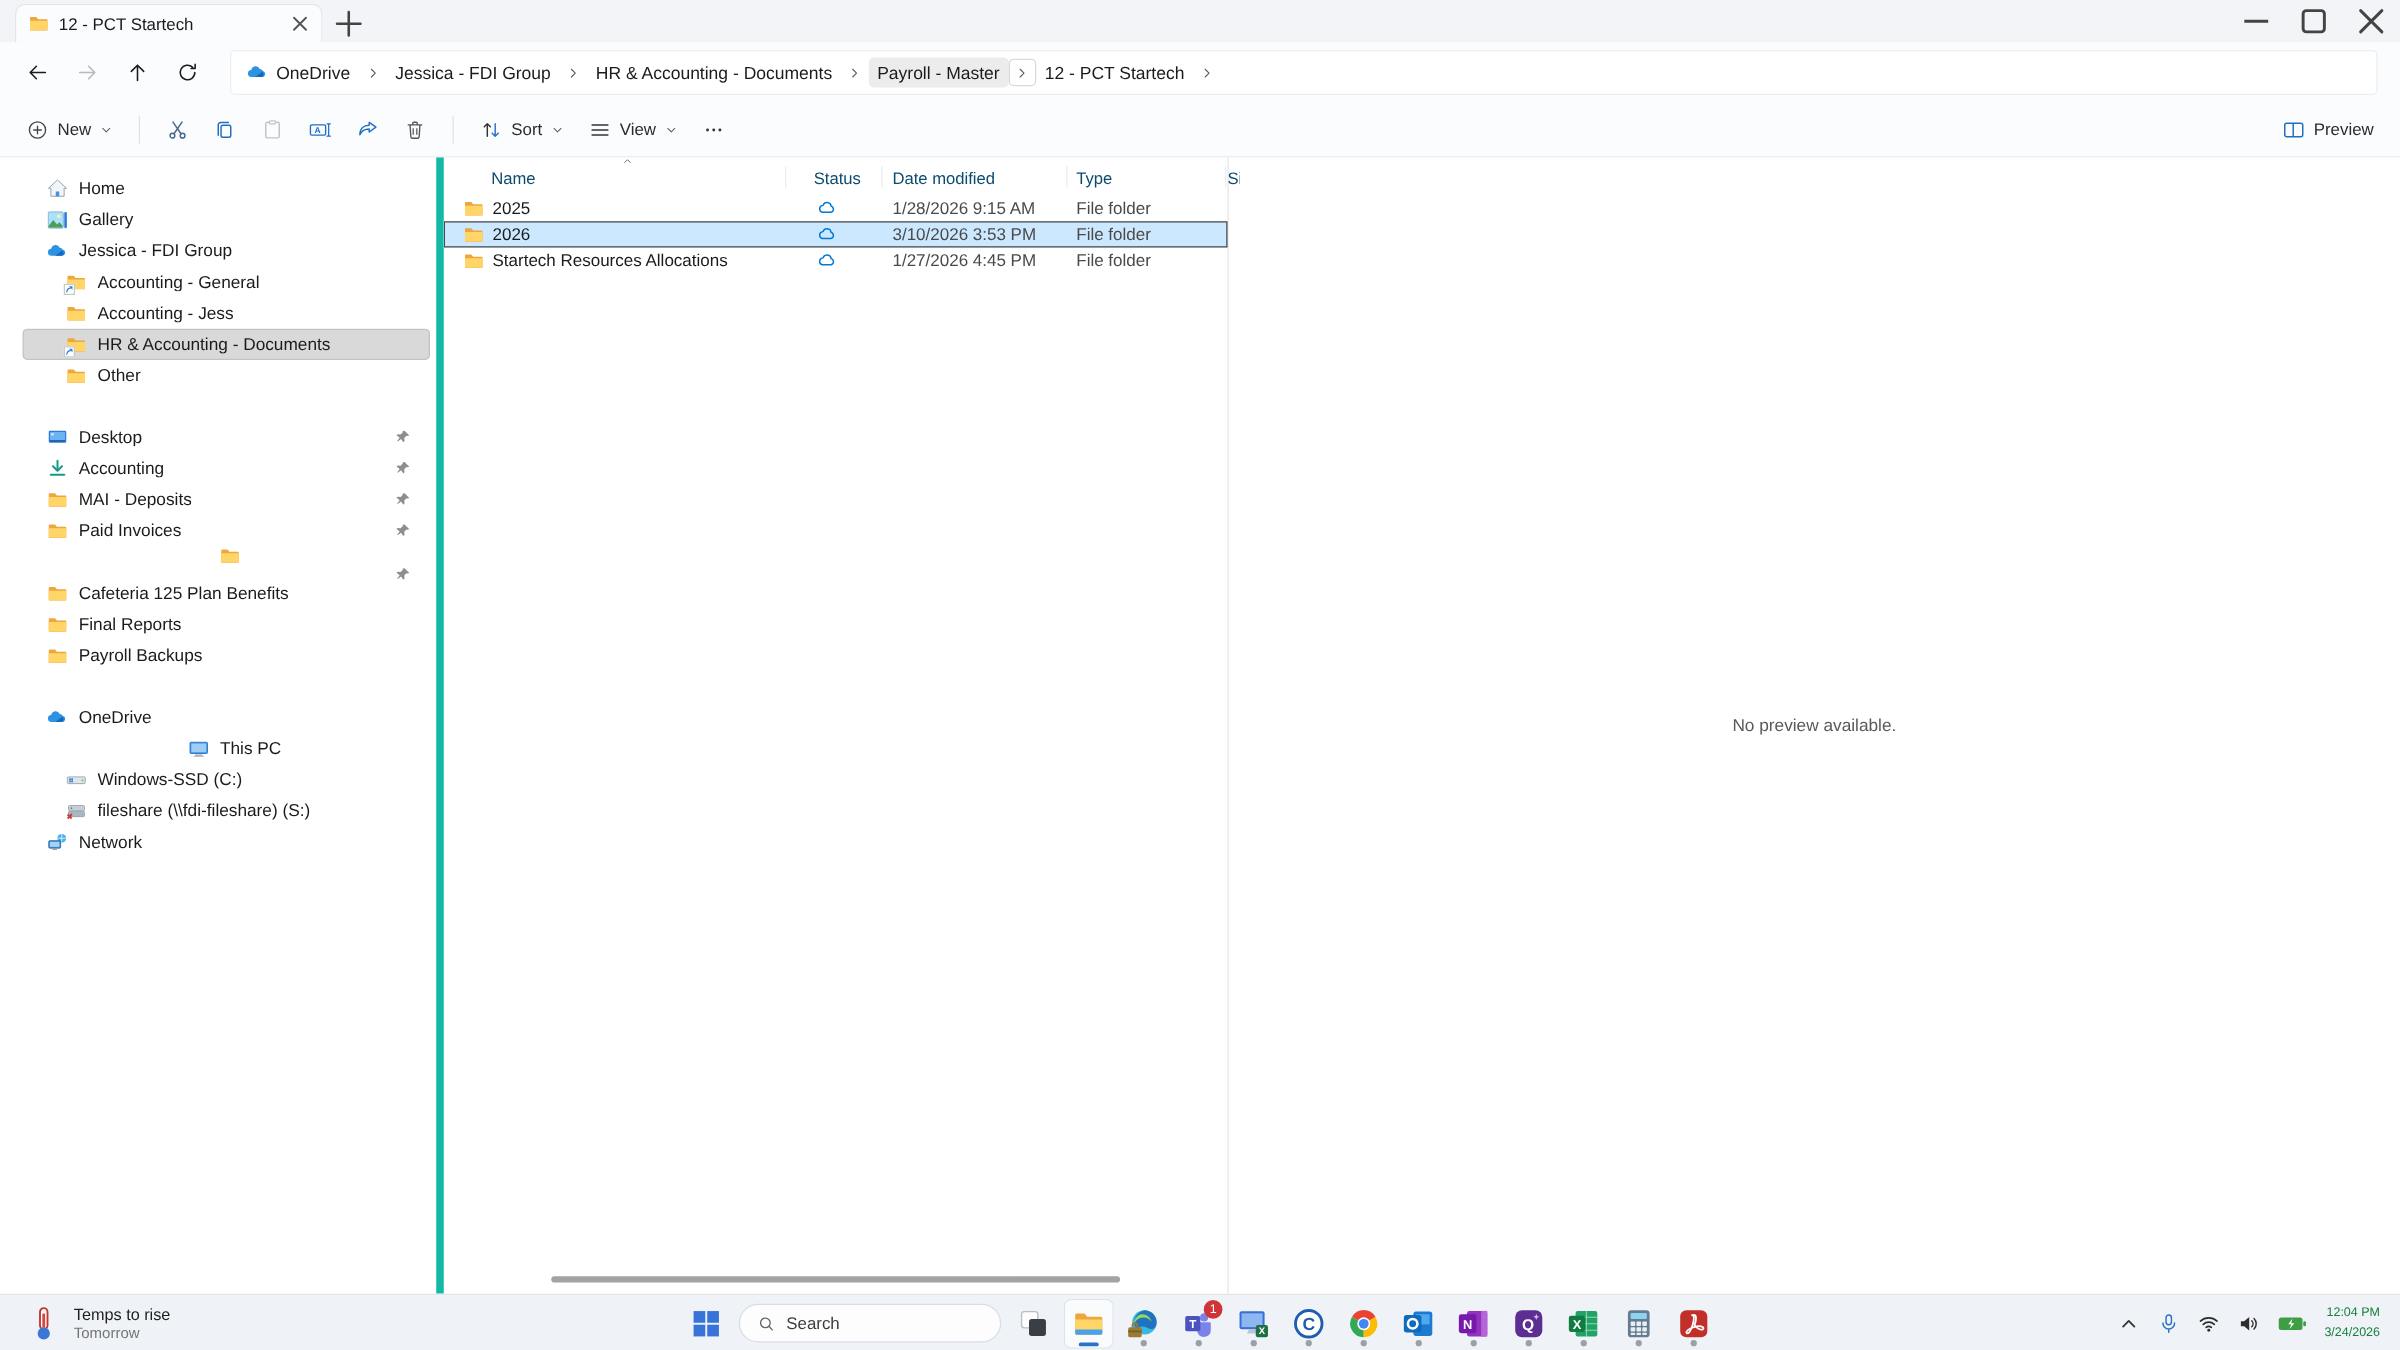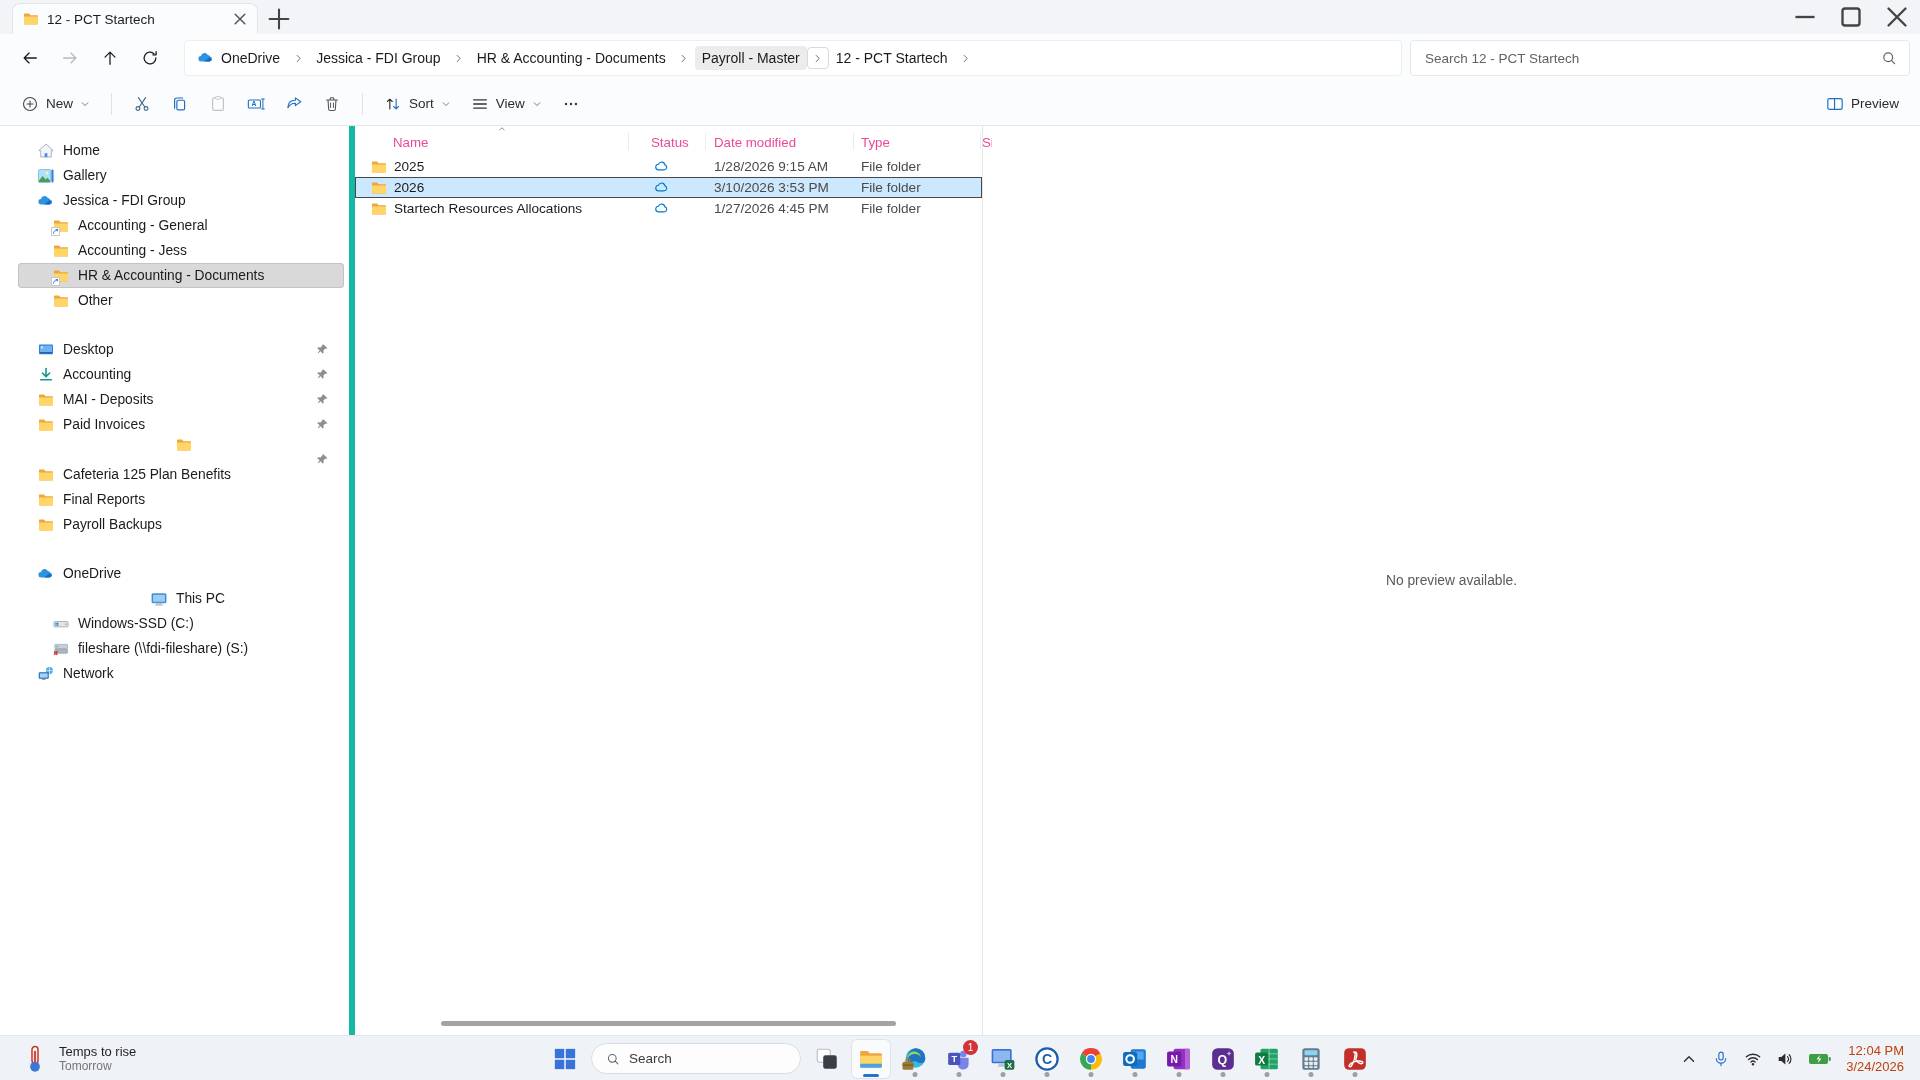--- a/index.html
+++ b/index.html
@@ -54,21 +54,21 @@
   .sb-item.selected{background:#d9d9d9;box-shadow:inset 0 0 0 1px #c3c3c3;}
   .sb-label{font-size:13.8px;white-space:nowrap;overflow:hidden;}
   .sb-pin{margin-left:auto;width:13px;height:13px;}
   .sb-gap{height:24px;}
   .lnk{position:absolute;left:-2px;bottom:-2px;width:9px;height:9px;background:#fff;border:0.5px solid #c9c9c9;
     display:flex;align-items:center;justify-content:center;}
   .lnk svg{width:7px;height:7px;}
 
   
   .filepanel{width:628px;flex:none;position:relative;border-right:1px solid #e6e6e6;}
-  .listheader{position:relative;height:30px;color:#ec4899;font-size:13.3px;text-decoration:underline;}
+  .listheader{position:relative;height:30px;color:#0c4a6e;font-size:13.3px;text-decoration:underline;}
   .hcell{position:absolute;top:9px;white-space:nowrap;}
   .hc0{left:38px;} .hc1{left:296px;} .hc2{left:359px;} .hc3{left:506px;}
   .hc4{left:627px;width:10px;overflow:hidden;}
   .hsep{position:absolute;top:7px;width:1px;height:17px;background:#ececec;}
   .sortcaret{position:absolute;top:-2px;left:142px;}
   .sortcaret svg{width:10px;height:10px;}
   .frow{position:relative;height:21px;font-size:13.6px;}
   .frow.selected{background:#cce8ff;box-shadow:inset 0 0 0 1px #46474a;}
   .c-name{position:absolute;left:16px;top:0;height:21px;display:flex;align-items:center;gap:7px;white-space:nowrap;}
   .c-status{position:absolute;left:298px;top:2px;}
@@ -98,21 +98,21 @@
   .appbtn{position:relative;width:40px;height:40px;border-radius:6px;display:flex;align-items:center;justify-content:center;}
   .appbtn.active{background:#f9fbfd;box-shadow:inset 0 0 0 1px #dde3ea;}
   .appdot{position:absolute;bottom:2px;left:50%;transform:translateX(-50%);width:5px;height:5px;border-radius:3px;background:#9aa0a6;}
   .apppill{position:absolute;bottom:2px;left:50%;transform:translateX(-50%);width:16px;height:3px;border-radius:2px;background:#2a72c8;}
   .appbadge{position:absolute;top:1px;right:1px;min-width:15px;height:15px;border-radius:8px;background:#d13438;color:#fff;
     font-size:10px;display:flex;align-items:center;justify-content:center;padding:0 3px;}
   .tb-search{height:31px;width:210px;background:#fdfdfe;border:1px solid #d8dde3;border-radius:16px;
     display:flex;align-items:center;gap:9px;padding:0 14px;color:#3c3c3c;font-size:13.5px;margin:0 2px;}
   .tray{position:absolute;right:8px;top:0;height:45px;display:flex;align-items:center;gap:2px;}
   .traybtn{height:32px;padding:0 6px;display:flex;align-items:center;justify-content:center;border-radius:4px;}
-  .clock{text-align:right;font-size:13px;line-height:16px;color:#c2410c;padding:0 8px 0 6px;}
+  .clock{text-align:right;font-size:10px;line-height:16px;color:#15803d;padding:0 8px 0 6px;}
 </style>
 </head>
 <body>
 
 <div class="screen">
 
   <div class="window">
 
     <div class="titlebar">
       <div class="tab">
@@ -226,29 +226,20 @@
           </span>
           <span class="crumb">
             <span>12 - PCT Startech</span>
           </span>
           <span class="crumb-chev">
             <svg viewBox="0 0 16 16">
               <path d="M6 3.5 10.5 8 6 12.5" fill="none" stroke="#5c5c5c" stroke-width="1.3" stroke-linecap="round" stroke-linejoin="round"></path>
             </svg>
           </span>
         </div>
-      <div class="searchbox">
-        <span class="ph">Search 12 - PCT Startech</span>
-        <span class="ico i16">
-            <svg viewBox="0 0 20 20">
-              <circle cx="9" cy="9" r="5.5" fill="none" stroke="#5f6368" stroke-width="1.5"></circle>
-              <path d="M13.2 13.2 17 17" stroke="#5f6368" stroke-width="1.5" stroke-linecap="round"></path>
-            </svg>
-          </span>
-      </div>
     </div>
 
     <div class="toolbar">
       <span id="toolbarItems" style="display:flex;align-items:center;gap:2px">
           <div class="tbtn">
             <span class="ico i18">
               <svg viewBox="0 0 20 20">
                 <circle cx="10" cy="10" r="7.2" fill="none" stroke="#444" stroke-width="1.2"></circle>
                 <path d="M10 6.6v6.8M6.6 10h6.8" stroke="#444" stroke-width="1.2" stroke-linecap="round"></path>
               </svg>

